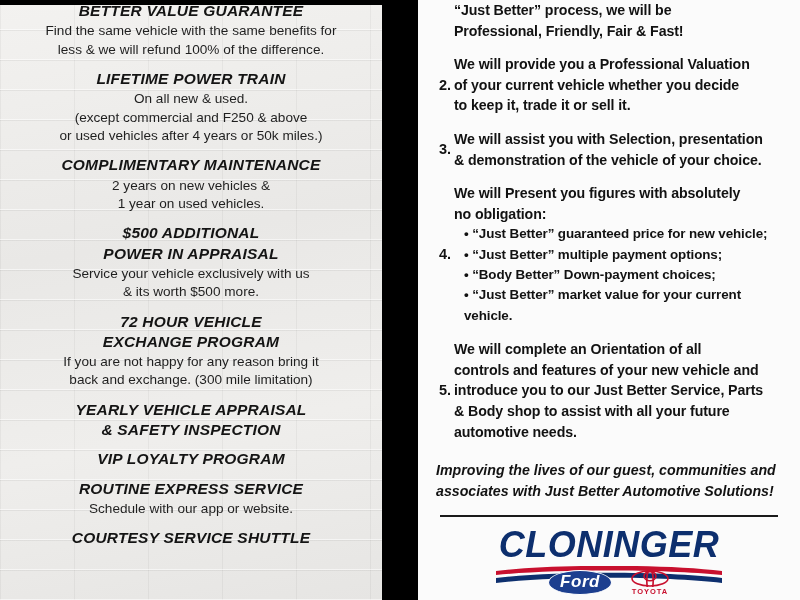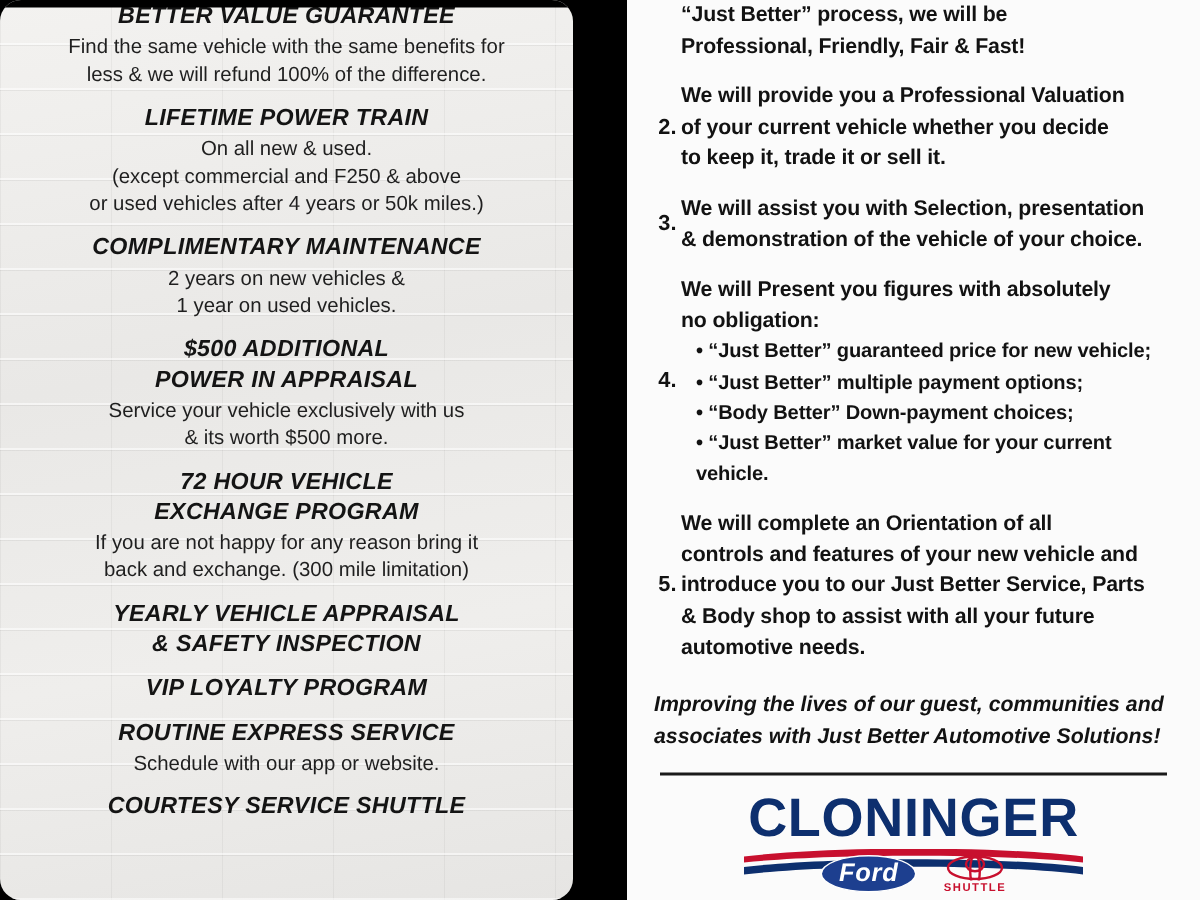--- a/index.html
+++ b/index.html
@@ -38,21 +38,20 @@
         to right,
         rgba(0,0,0,0.045) 0px,
         rgba(0,0,0,0.045) 1px,
         rgba(0,0,0,0.0) 1px,
         rgba(0,0,0,0.0) 74px
       ),
       linear-gradient(170deg, #f3f2f0 0%, #e9e8e6 40%, #efeeec 70%, #e6e5e3 100%);
     overflow: hidden;
     box-sizing: border-box;
     padding: 0 14px;
-    border-radius: 14px;
   }
   .left-panel::before {
     content: "";
     position: absolute;
     inset: 0;
     background:
       repeating-linear-gradient(
         to bottom,
         rgba(255,255,255,0.0) 0px,
         rgba(255,255,255,0.0) 29px,
@@ -163,20 +162,21 @@
   }
 
   
   .logo-wrap {
     text-align: center;
     margin-top: 4px;
   }
   .logo-name {
     font-family: "Liberation Sans", sans-serif;
     font-weight: bold;
+    font-style: italic;
     font-size: 36px;
     letter-spacing: 0.5px;
     color: #0d2f6e;
     line-height: 1;
     text-shadow: 0 1px 0 rgba(255,255,255,0.6);
   }
   .logo-bar {
     position: relative;
     height: 30px;
     margin-top: 1px;
@@ -386,21 +386,21 @@
         </div>
 
         <div class="brandrow">
           <div class="ford-oval">Ford</div>
           <div class="toyota-mark">
             <svg class="ellipses" viewBox="0 0 40 17">
               <ellipse cx="20" cy="8.5" rx="18" ry="7.5" fill="none" stroke="#c8102e" stroke-width="1.6"></ellipse>
               <ellipse cx="20" cy="6.2" rx="6" ry="4.6" fill="none" stroke="#c8102e" stroke-width="1.6"></ellipse>
               <ellipse cx="20" cy="10.5" rx="11" ry="3.2" fill="none" stroke="#c8102e" stroke-width="1.6" transform="rotate(90 20 10.5)"></ellipse>
             </svg>
-            <div class="t-word">SHUTTLE</div>
+            <div class="t-word">TOYOTA</div>
           </div>
         </div>
 
         <div class="logo-tag">JUST BETTER</div>
 
       </div>
 
     </div>
   </div>
 

